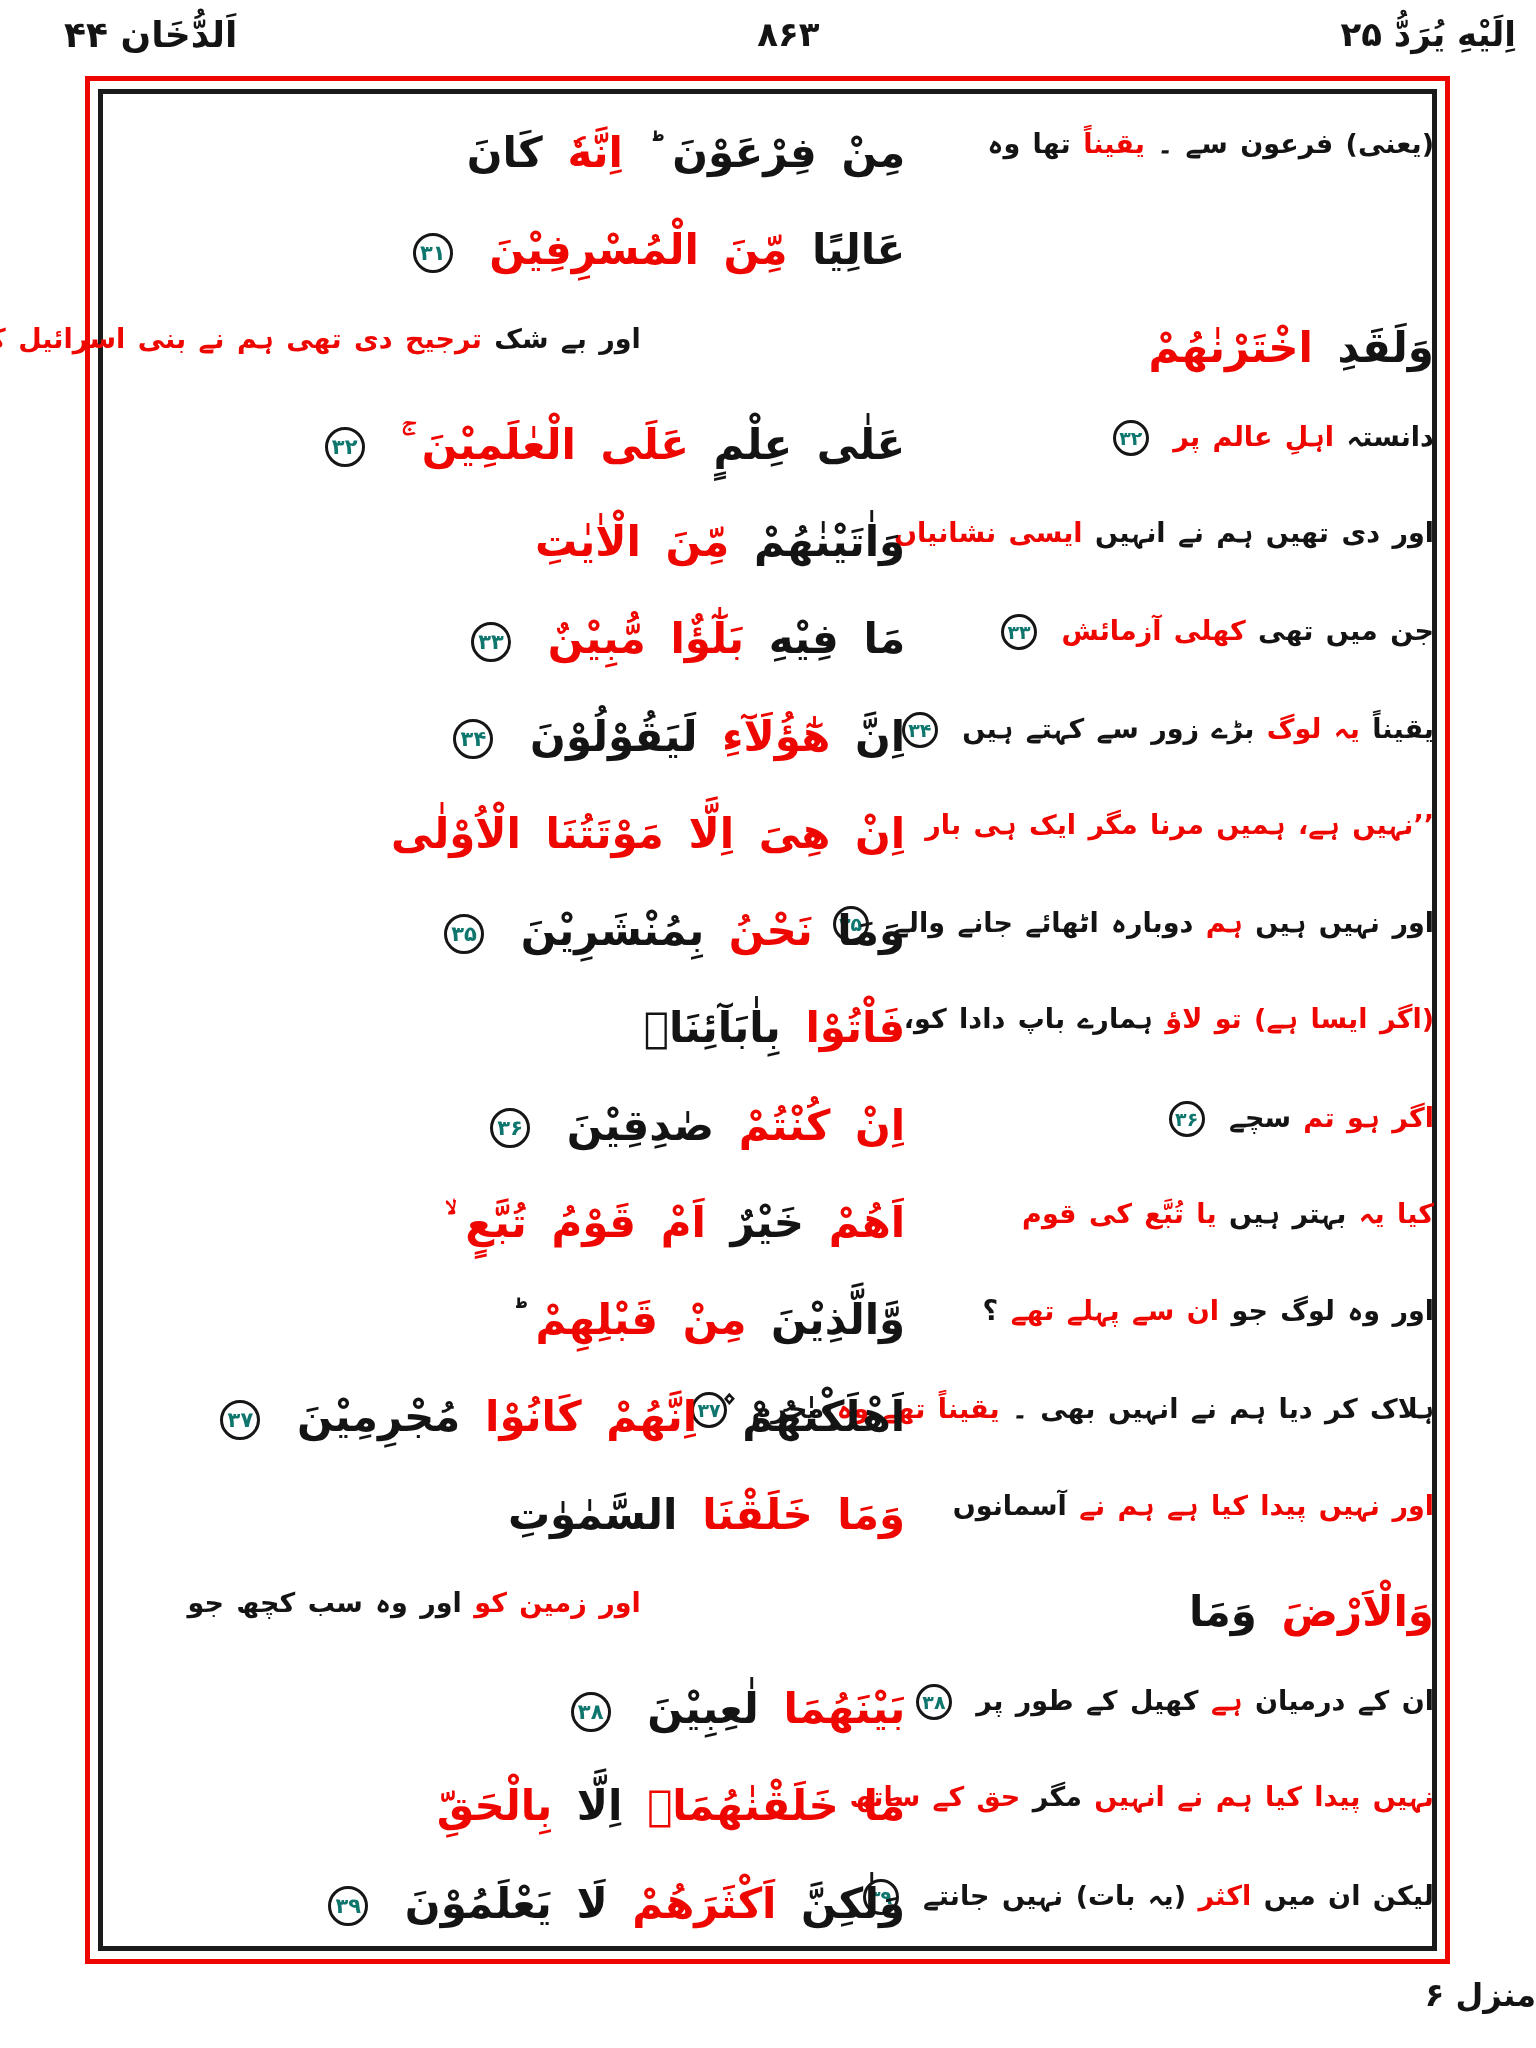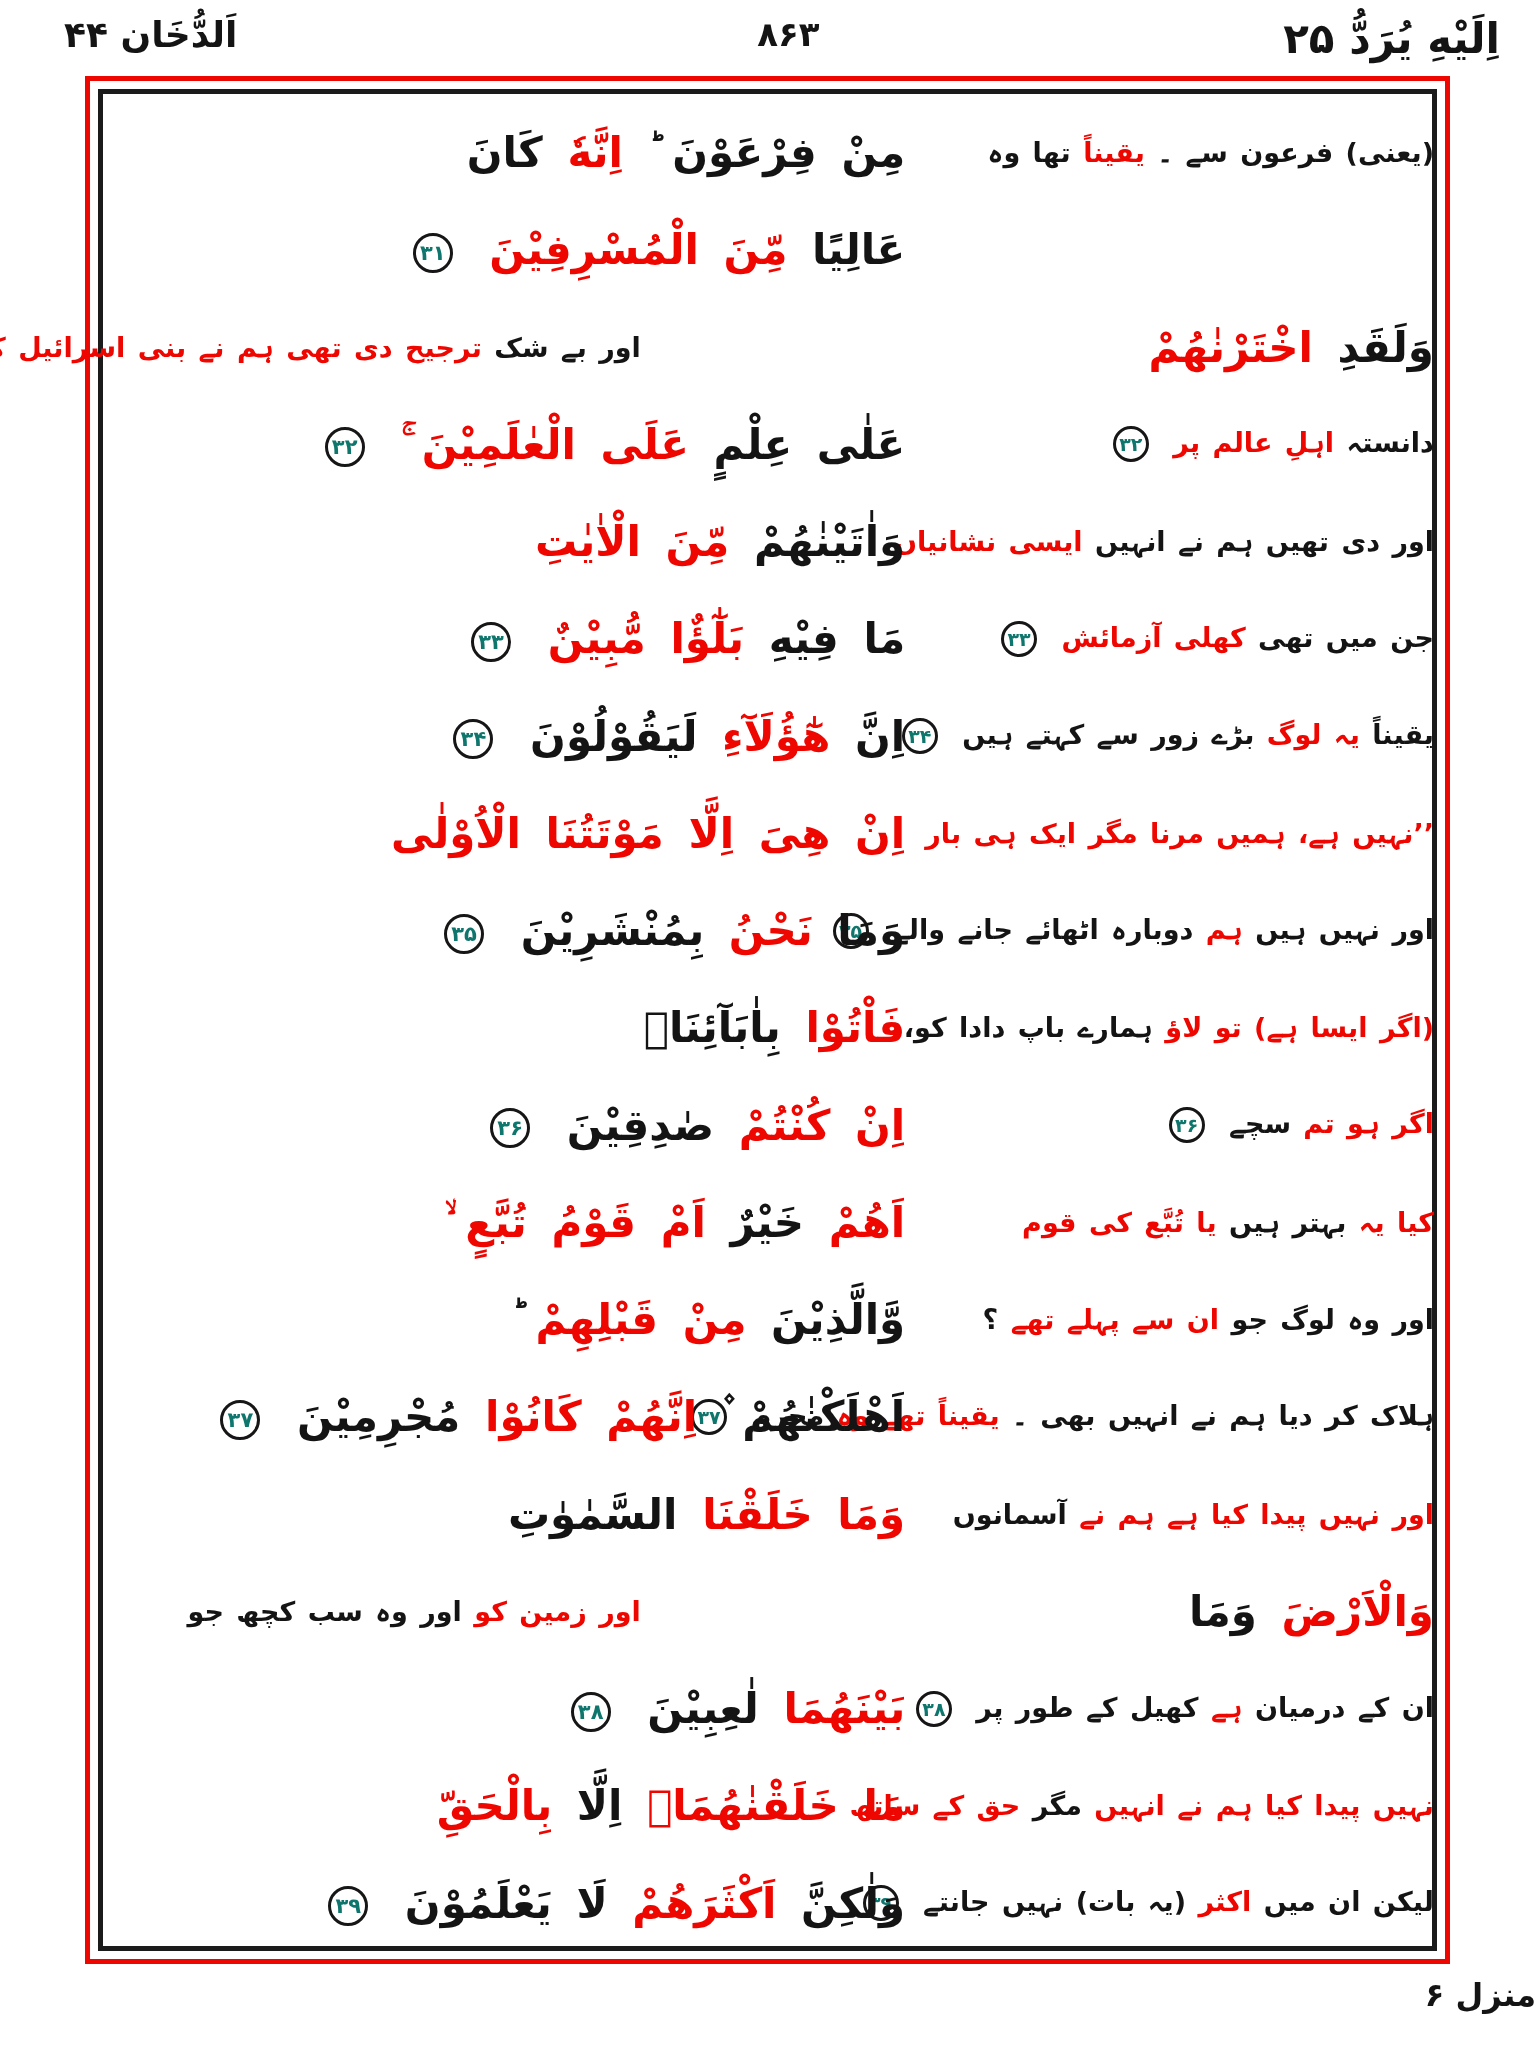--- a/index.html
+++ b/index.html
@@ -9,36 +9,36 @@
   *{box-sizing:border-box;}
   html,body{margin:0;padding:0;}
   body{
     width:1536px;height:2048px;position:relative;background:#ffffff;
     font-family:"DejaVu Sans", sans-serif;color:var(--ink);overflow:hidden;
   }
   
   .hdr{position:absolute;top:14px;font-weight:bold;white-space:nowrap;}
   .hdr-left{left:28px;font-size:36px;margin-left:36px;}
   .hdr-center{left:0;right:0;text-align:center;font-size:34px;margin-left:41px;}
-  .hdr-right{right:36px;font-size:42px;margin-left:44px;}
+  .hdr-right{right:20px;font-size:34px;margin-left:44px;}
   
   .frame{
     position:absolute;left:85px;top:76px;width:1365px;height:1888px;
     border:5px solid var(--red);
   }
   .frame-inner{
     position:absolute;inset:8px;border:5px solid #1b1b1b;
   }
   
   .content{
     position:absolute;left:112px;top:100px;width:1322px;height:1848px;
     display:flex;flex-direction:column;justify-content:space-around;
     direction:rtl;
   }
-  .row{display:flex;flex-direction:row-reverse;align-items:center;direction:rtl;margin-top:8px;}
+  .row{display:flex;flex-direction:row-reverse;align-items:flex-start;direction:rtl;margin-top:8px;}
   .cell{white-space:nowrap;direction:rtl;unicode-bidi:embed;}
   .cell-arabic{
     width:60%;text-align:right;font-size:42px;font-weight:bold;
     word-spacing:10px;padding-left:6px;
   }
   .cell-urdu{
     width:40%;text-align:right;font-size:27px;font-weight:bold;
     word-spacing:3px;
   }
   .seg{color:var(--ink);}

